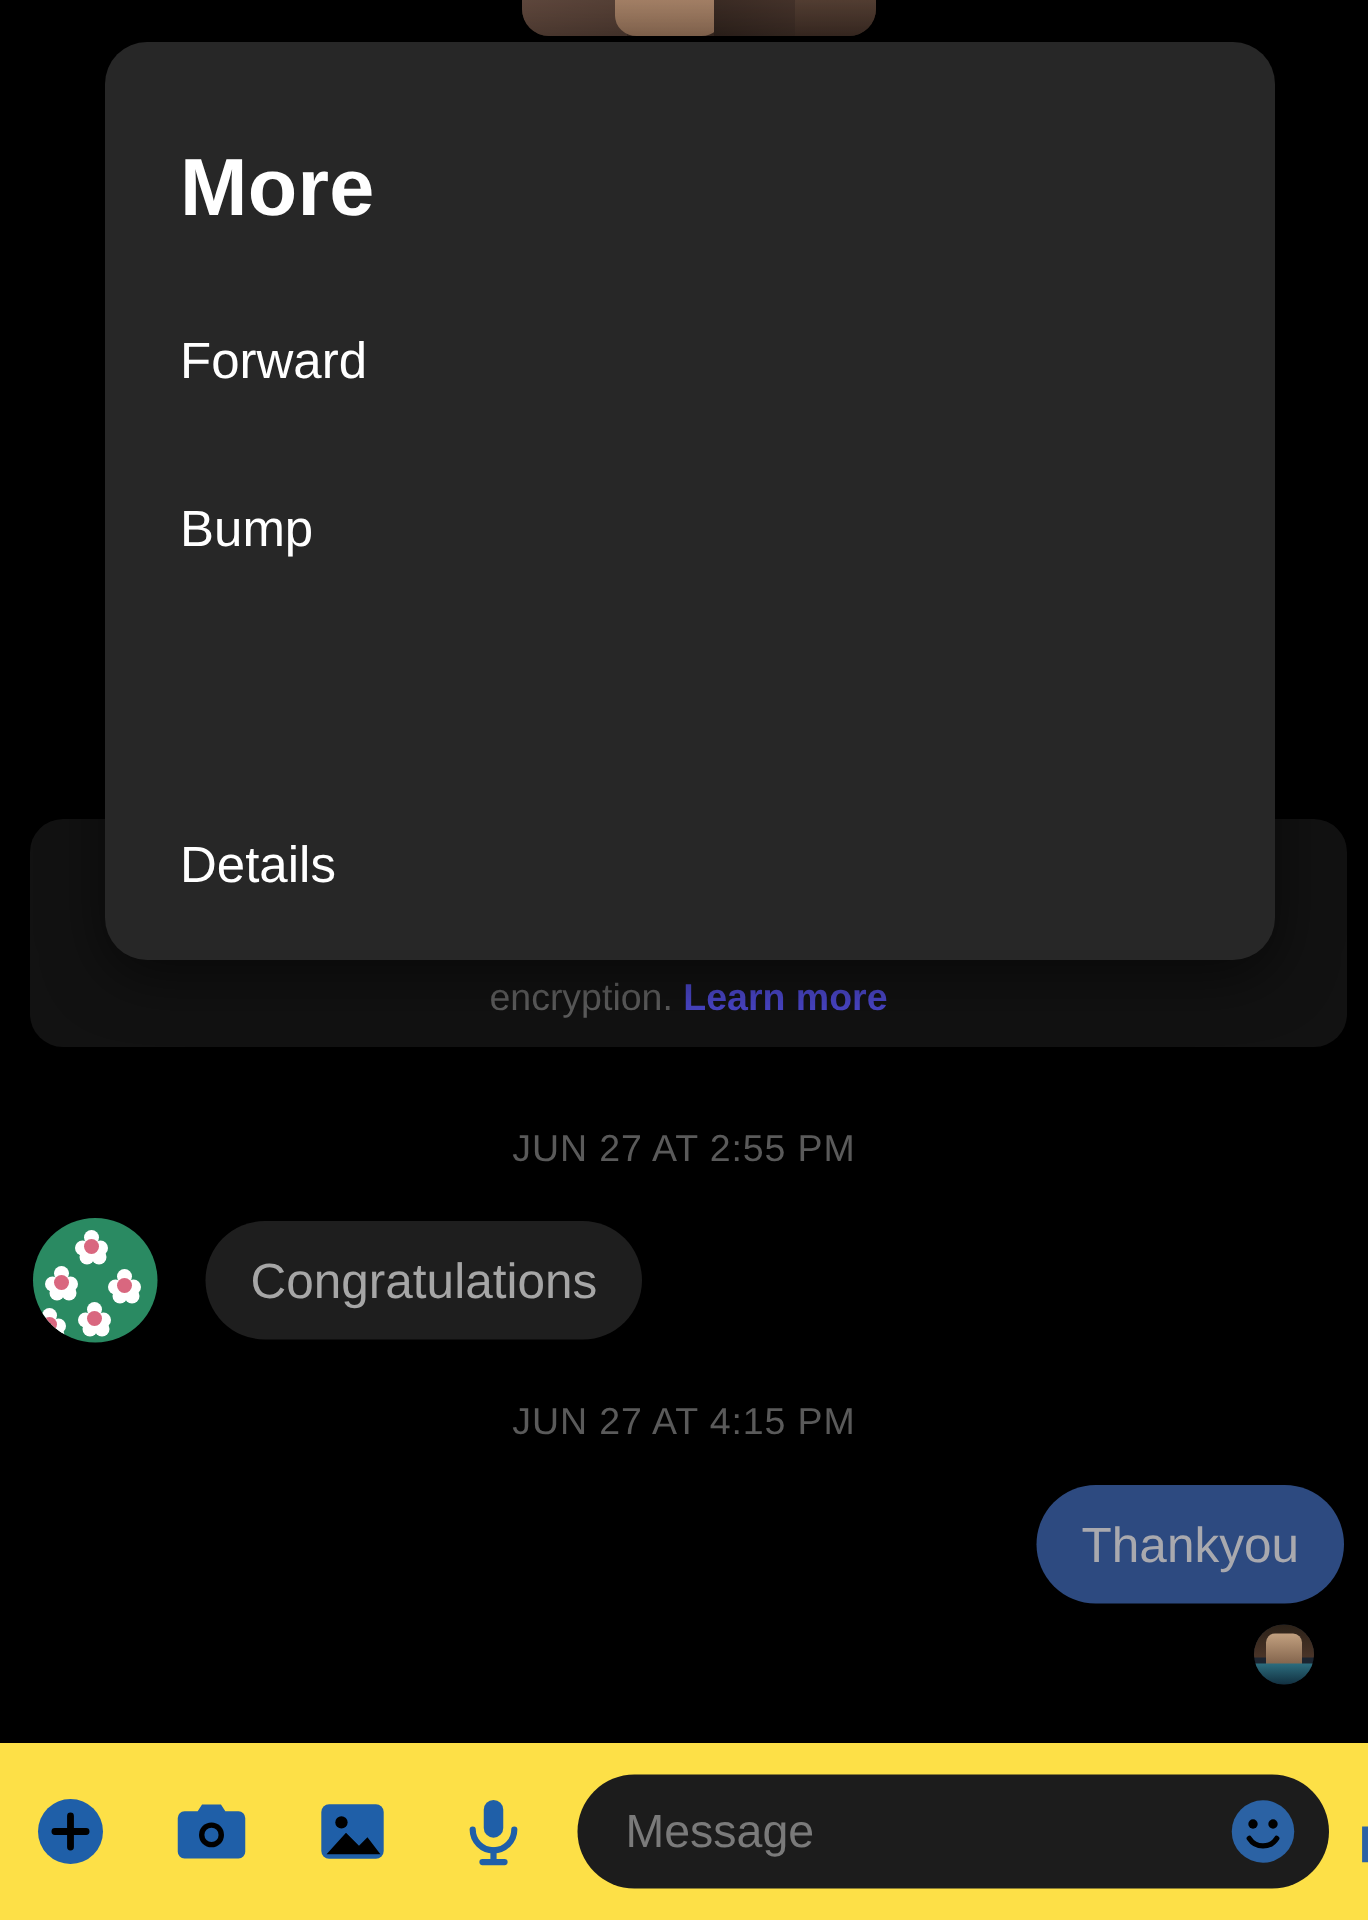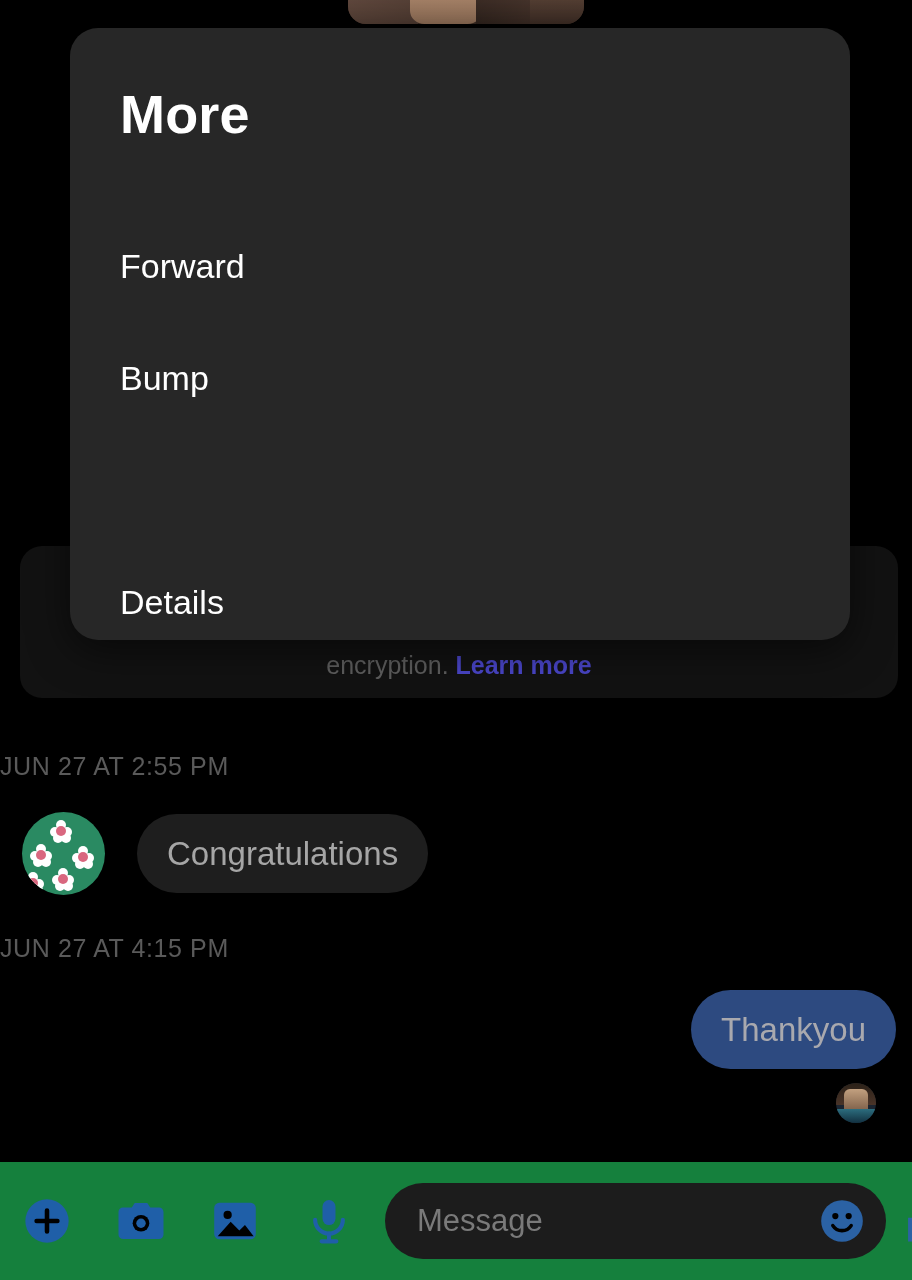--- a/index.html
+++ b/index.html
@@ -86,21 +86,21 @@
   .enc-link {
     color: #4a46c9;
     font-weight: bold;
   }
 
   
   .time-sep {
     position: absolute;
     left: 0;
     width: 912px;
-    text-align: left;
+    text-align: center;
     font-size: 25px;
     letter-spacing: 0.6px;
     color: #5a5a5a;
   }
   #sep-1 { top: 752px; }
   #sep-2 { top: 934px; }
 
   
   .row-in {
     position: absolute;
@@ -189,21 +189,21 @@
 
   
   #composer {
     position: absolute;
     left: 0;
     bottom: 0;
     width: 912px;
     height: 118px;
     display: flex;
     align-items: center;
-    background: #15803d;
+    background: #fde047;
   }
   .comp-icon {
     width: 56px;
     height: 56px;
     flex: 0 0 auto;
     display: flex;
     align-items: center;
     justify-content: center;
     color: #1f5fa8;
   }
@@ -261,36 +261,35 @@
     width: 780px;
     height: 612px;
     background: #272727;
     border-radius: 28px;
     box-shadow: 0 10px 40px rgba(0,0,0,0.55);
     z-index: 20;
   }
   #more-title {
     position: absolute;
     left: 50px;
-    top: 56px;
+    top: 67px;
     font-size: 54px;
     line-height: 60px;
     font-weight: bold;
     color: #ffffff;
     letter-spacing: 0.2px;
   }
   .more-item {
     position: absolute;
     left: 50px;
     width: 680px;
     font-size: 34px;
     line-height: 40px;
     color: #ffffff;
     cursor: pointer;
-    margin-top: 25px;
   }
   #more-item-0 { top: 193px; }
   #more-item-1 { top: 305px; }
   #more-item-2 { top: 417px; }
   #more-item-3 { top: 529px; }
 </style>
 </head>
 <body>
 
 <div id="screen">

